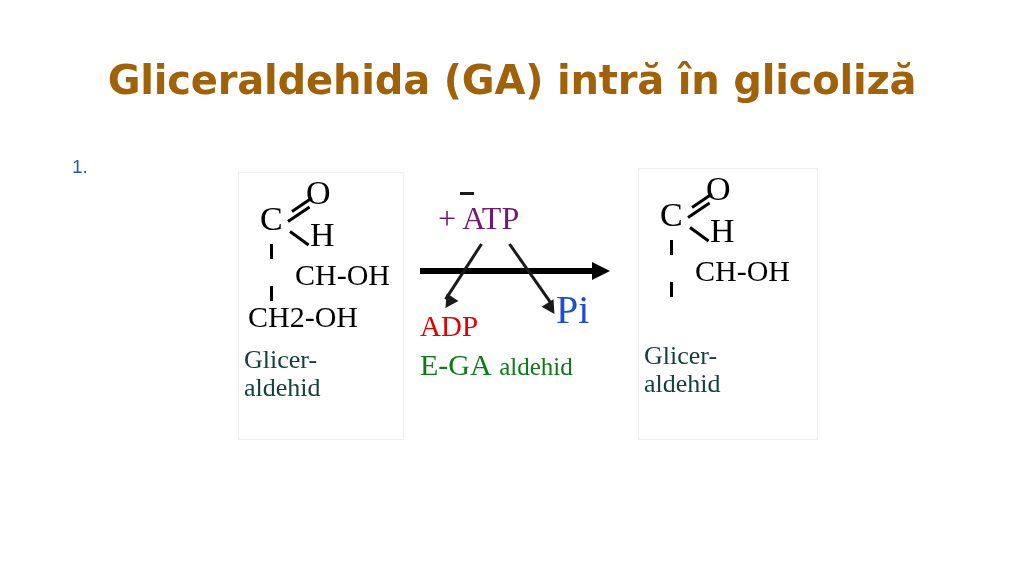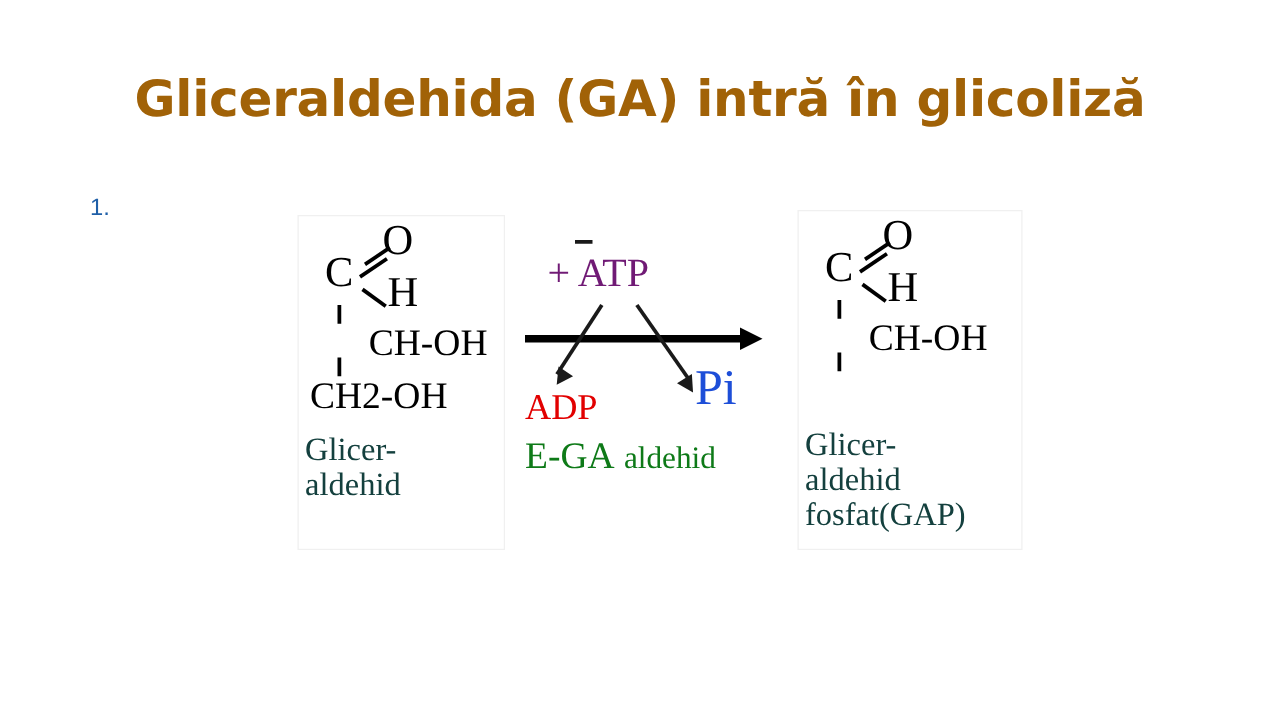--- a/index.html
+++ b/index.html
@@ -301,17 +301,16 @@
       <span class="bond bond-ch"></span>
       <span class="bond bond-v1"></span>
       <span class="bond bond-v2"></span>
 
       <span class="chain-line chain-ch-oh">CH-OH</span>
     </div>
 
     <div class="mol-caption">
       <span>Glicer-</span>
       <span>aldehid</span>
-      <span>fosfat(GAP)</span>
     </div>
   </div>
 
 </div>
 
 </body></html>

